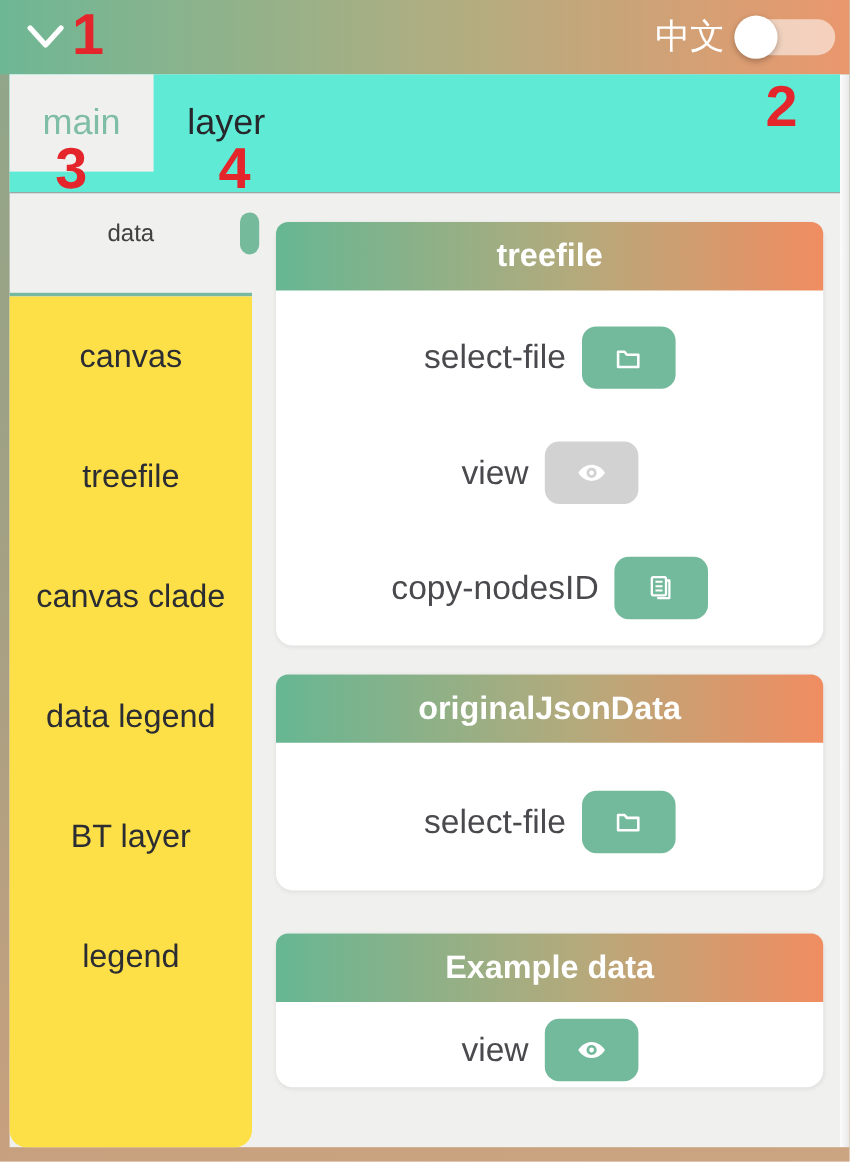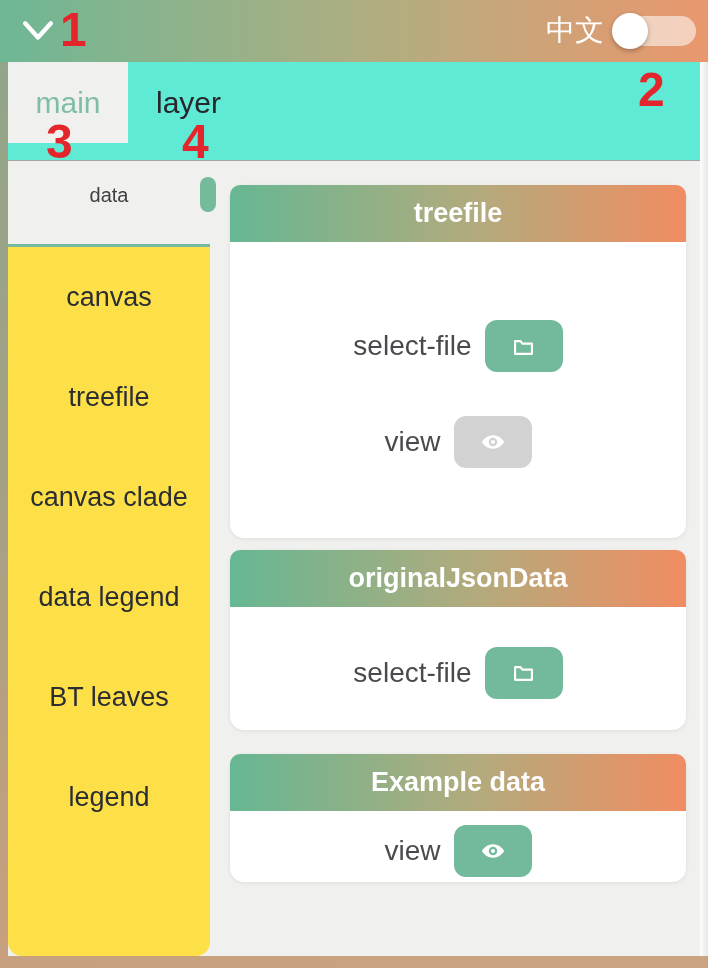--- a/index.html
+++ b/index.html
@@ -55,22 +55,22 @@
 
   .sidebar { position:absolute; left:0; top:185px; width:202px; height:709px; background:#fde047;
              border-radius:0 0 14px 14px; }
   .side-item { height:100px; display:flex; align-items:center; justify-content:center;
                color:#2b2d33; font-size:27px; cursor:pointer; white-space:nowrap; }
 
   
   .card { position:absolute; left:222px; width:456px; border-radius:14px; background:#ffffff;
           box-shadow:0 1px 4px rgba(0,0,0,0.08); }
   .card-treefile { top:123px; height:353px; }
-  .card-json { top:488px; height:180px; }
-  .card-example { top:692px; height:128px; }
+  .card-json { top:500px; height:180px; }
+  .card-example { top:716px; height:128px; }
   .card-header { height:57px; border-radius:10px 10px 0 0;
                  background:linear-gradient(90deg,#66b793 0%,#b4aa7c 55%,#f08d61 100%);
                  display:flex; align-items:center; justify-content:center;
                  color:#ffffff; font-size:27px; font-weight:600; }
   .card-body { display:flex; flex-direction:column; justify-content:center; height:calc(100% - 57px); padding-top:8px; }
   .card-row { display:flex; align-items:center; justify-content:center; gap:13px; height:96px; }
   .row-label { color:#4a4a4e; font-size:28px; }
   .btn { width:78px; height:52px; border:none; border-radius:12px; display:flex;
          align-items:center; justify-content:center; cursor:pointer; }
   .btn.primary { background:#73b99b; }
@@ -107,21 +107,21 @@
 
     <div class="side-active">data</div>
     <div class="side-underline"></div>
     <div class="scroll-pill"></div>
 
     <div class="sidebar">
       <div class="side-item">canvas</div>
       <div class="side-item">treefile</div>
       <div class="side-item">canvas clade</div>
       <div class="side-item">data legend</div>
-      <div class="side-item">BT leaves</div>
+      <div class="side-item">BT layer</div>
       <div class="side-item">legend</div>
     </div>
 
     <div class="card card-treefile">
       <div class="card-header">treefile</div>
       <div class="card-body">
         <div class="card-row">
           <span class="row-label">select-file</span>
           <button class="btn primary">
             <svg width="27" height="27" viewBox="0 0 24 24">
@@ -129,20 +129,32 @@
             </svg>
           </button>
         </div>
         <div class="card-row">
           <span class="row-label">view</span>
           <button class="btn disabled">
             <svg width="30" height="30" viewBox="0 0 24 24">
               <path d="M12 6.6 C7.2 6.6 4 10.3 3.1 12 C4 13.7 7.2 17.4 12 17.4 C16.8 17.4 20 13.7 20.9 12 C20 10.3 16.8 6.6 12 6.6 Z" fill="#ffffff"></path>
               <circle cx="12" cy="12" r="3.4" fill="#d2d2d2"></circle>
               <circle cx="12" cy="12" r="1.6" fill="#ffffff"></circle>
+            </svg>
+          </button>
+        </div>
+        <div class="card-row">
+          <span class="row-label">copy-nodesID</span>
+          <button class="btn primary">
+            <svg width="27" height="27" viewBox="0 0 24 24">
+              <path d="M9.5 6 H18.5 V19 H9.5" fill="none" stroke="#ffffff" stroke-width="1.7" stroke-linejoin="round"></path>
+              <rect x="5.5" y="3.5" width="10.5" height="13.5" rx="1.2" fill="#73b99b" stroke="#ffffff" stroke-width="1.7"></rect>
+              <line x1="8.2" y1="7" x2="13.4" y2="7" stroke="#ffffff" stroke-width="1.5"></line>
+              <line x1="8.2" y1="10.2" x2="13.4" y2="10.2" stroke="#ffffff" stroke-width="1.5"></line>
+              <line x1="8.2" y1="13.4" x2="13.4" y2="13.4" stroke="#ffffff" stroke-width="1.5"></line>
             </svg>
           </button>
         </div>
       </div>
     </div>
 
     <div class="card card-json">
       <div class="card-header">originalJsonData</div>
       <div class="card-body">
         <div class="card-row">

